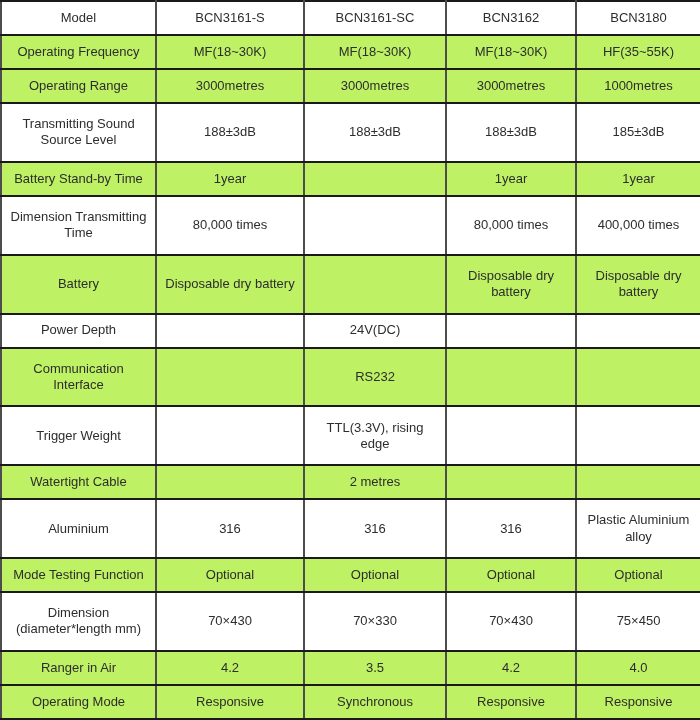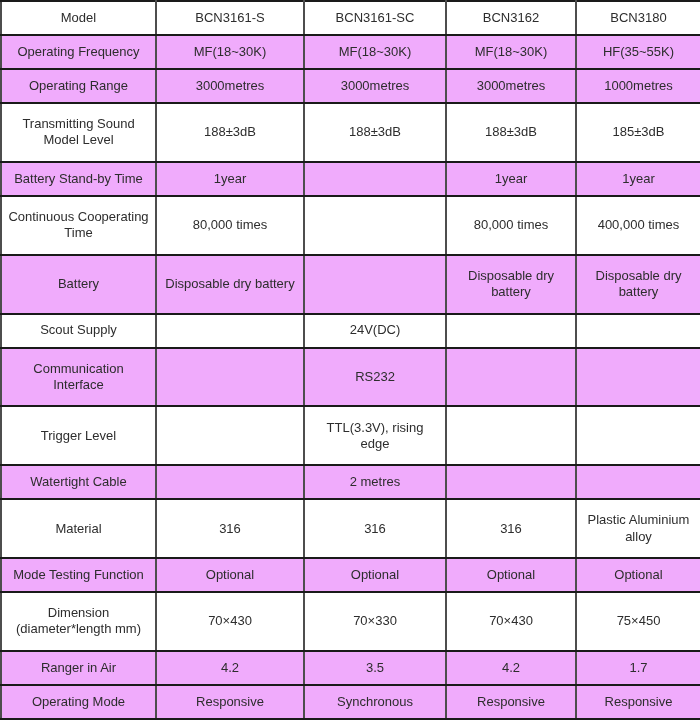--- a/index.html
+++ b/index.html
@@ -22,21 +22,21 @@
     border-right: 2px solid #4d4d4d;
     text-align: center;
     vertical-align: middle;
     font-size: 13px;
     line-height: 1.25;
     color: #2d2d2d;
     padding: 2px 6px;
     overflow: hidden;
   }
   tr.white td { background: #ffffff; }
-  tr.gray td { background: #f0abfc; }
+  tr.gray td { background: #bef264; }
 </style>
 </head>
 <body>
 
 <table class="spec-table">
   <colgroup>
       <col style="width: 155px;">
       <col style="width: 148px;">
       <col style="width: 142px;">
       <col style="width: 130px;">
@@ -58,77 +58,77 @@
         <td>HF(35~55K)</td>
       </tr>
       <tr class="gray">
         <td>Operating Range</td>
         <td>3000metres</td>
         <td>3000metres</td>
         <td>3000metres</td>
         <td>1000metres</td>
       </tr>
       <tr class="white">
-        <td>Transmitting Sound Model Level</td>
+        <td>Transmitting Sound Source Level</td>
         <td>188±3dB</td>
         <td>188±3dB</td>
         <td>188±3dB</td>
         <td>185±3dB</td>
       </tr>
       <tr class="gray">
         <td>Battery Stand-by Time</td>
         <td>1year</td>
         <td></td>
         <td>1year</td>
         <td>1year</td>
       </tr>
       <tr class="white">
-        <td>Continuous Cooperating Time</td>
+        <td>Dimension Transmitting Time</td>
         <td>80,000 times</td>
         <td></td>
         <td>80,000 times</td>
         <td>400,000 times</td>
       </tr>
       <tr class="gray">
         <td>Battery</td>
         <td>Disposable dry battery</td>
         <td></td>
         <td>Disposable dry battery</td>
         <td>Disposable dry battery</td>
       </tr>
       <tr class="white">
-        <td>Scout Supply</td>
+        <td>Power Depth</td>
         <td></td>
         <td>24V(DC)</td>
         <td></td>
         <td></td>
       </tr>
       <tr class="gray">
         <td>Communication Interface</td>
         <td></td>
         <td>RS232</td>
         <td></td>
         <td></td>
       </tr>
       <tr class="white">
-        <td>Trigger Level</td>
+        <td>Trigger Weight</td>
         <td></td>
         <td>TTL(3.3V), rising edge</td>
         <td></td>
         <td></td>
       </tr>
       <tr class="gray">
         <td>Watertight Cable</td>
         <td></td>
         <td>2 metres</td>
         <td></td>
         <td></td>
       </tr>
       <tr class="white">
-        <td>Material</td>
+        <td>Aluminium</td>
         <td>316</td>
         <td>316</td>
         <td>316</td>
         <td>Plastic Aluminium alloy</td>
       </tr>
       <tr class="gray">
         <td>Mode Testing Function</td>
         <td>Optional</td>
         <td>Optional</td>
         <td>Optional</td>
@@ -139,21 +139,21 @@
         <td>70×430</td>
         <td>70×330</td>
         <td>70×430</td>
         <td>75×450</td>
       </tr>
       <tr class="gray">
         <td>Ranger in Air</td>
         <td>4.2</td>
         <td>3.5</td>
         <td>4.2</td>
-        <td>1.7</td>
+        <td>4.0</td>
       </tr>
       <tr class="gray">
         <td>Operating Mode</td>
         <td>Responsive</td>
         <td>Synchronous</td>
         <td>Responsive</td>
         <td>Responsive</td>
       </tr>
     </tbody>
 </table>

